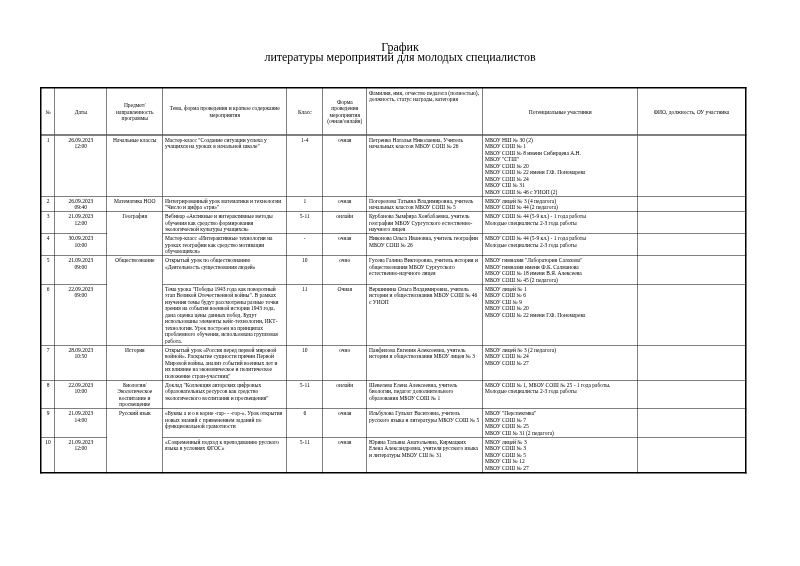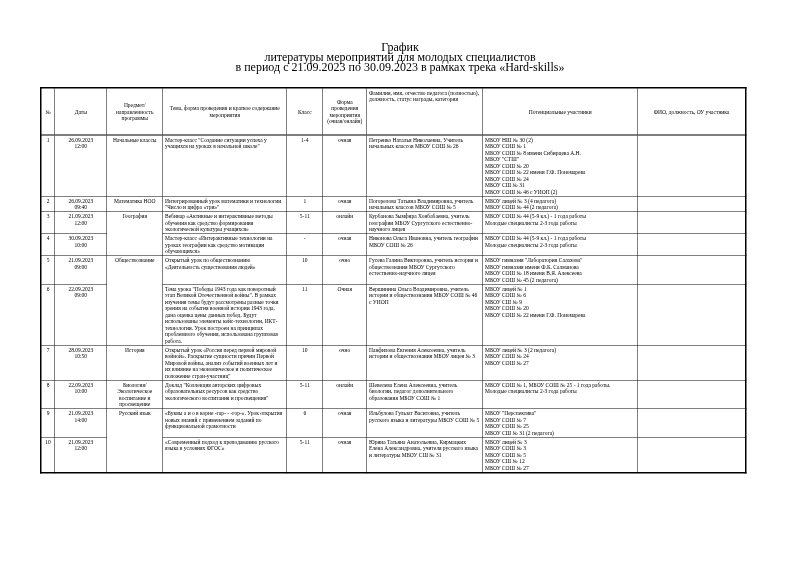--- a/index.html
+++ b/index.html
@@ -53,21 +53,20 @@
   .pre { white-space:pre-line; }
 </style>
 </head>
 <body>
 
 <div class="page">
 
   <div class="doc-title">
     <div>График</div>
     <div>литературы мероприятий для молодых специалистов</div>
-    <div>в период с 21.09.2023 по 30.09.2023 в рамках трека «Hard-skills»</div>
   </div>
 
   <div class="table-wrap">
     <table class="sched">
       <colgroup>
         <col style="width:28px">
           <col style="width:104px">
           <col style="width:112px">
         <col style="width:248px">
           <col style="width:72px">

